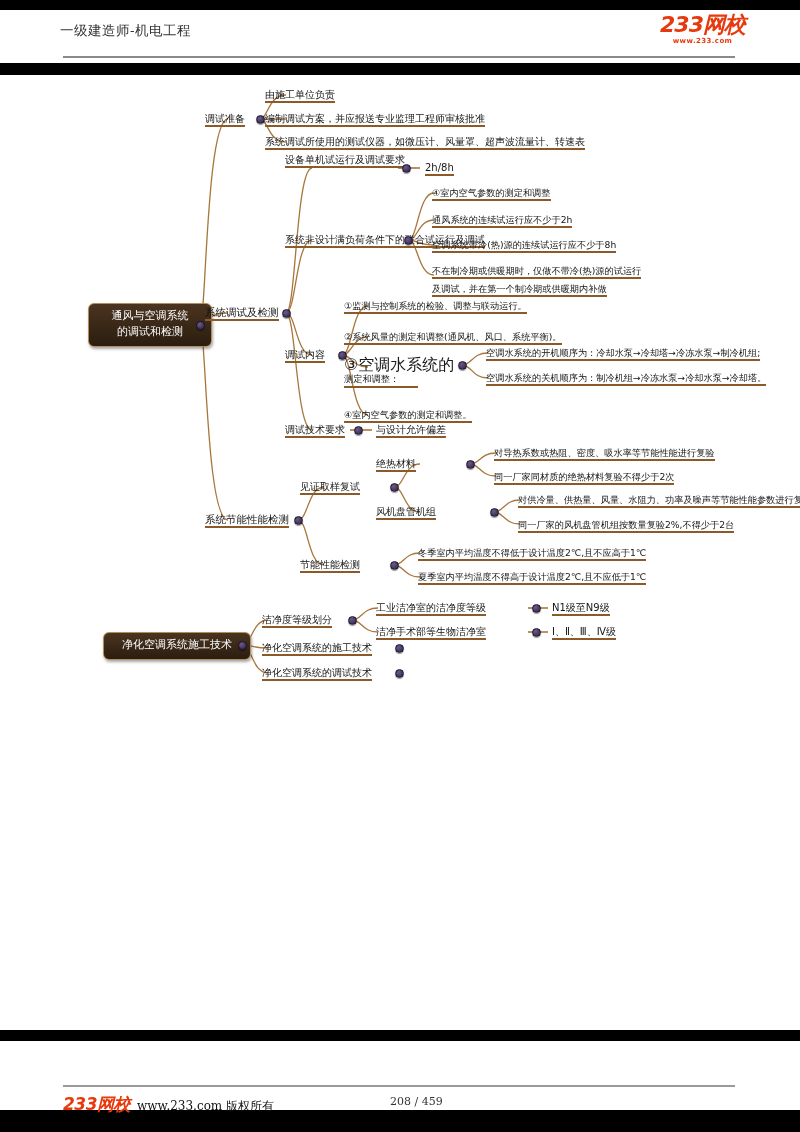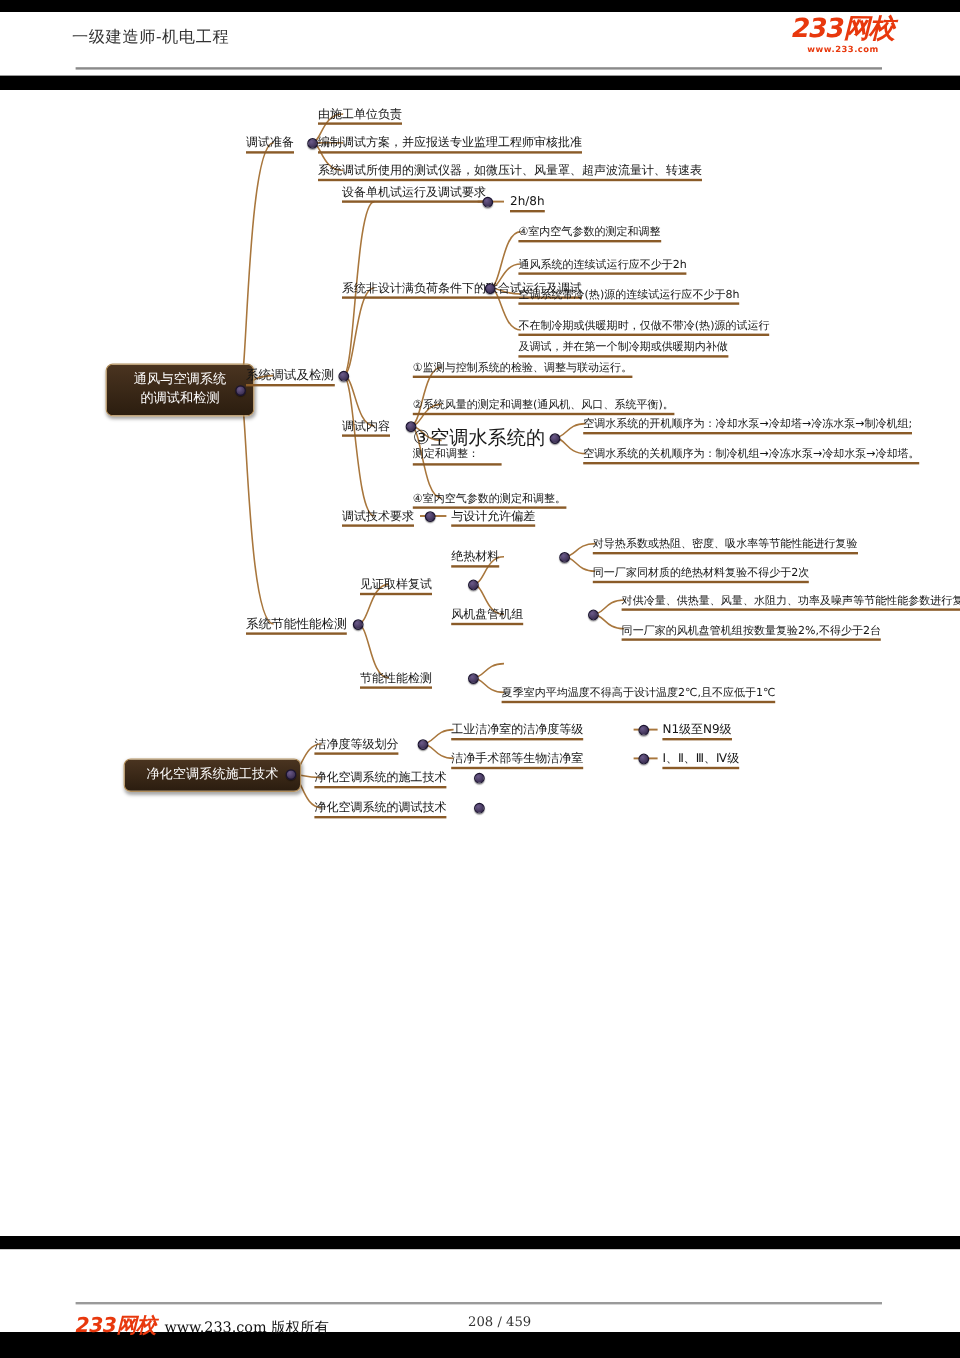--- a/index.html
+++ b/index.html
@@ -300,20 +300,23 @@
       <span class="ul s9">对供冷量、供热量、风量、水阻力、功率及噪声等节能性能参数进行复验</span>
     </div>
     <div class="node" style="left:518px;top:439px;">
       <span class="ul s9">同一厂家的风机盘管机组按数量复验2%,不得少于2台</span>
     </div>
 
     <div class="node" style="left:300px;top:479px;">
       <span class="ul">节能性能检测</span>
     </div>
     <div class="dot" style="left:390px;top:486px;"></div>
+    <div class="node" style="left:418px;top:467px;">
+      <span class="ul s9">冬季室内平均温度不得低于设计温度2℃,且不应高于1℃</span>
+    </div>
     <div class="node" style="left:418px;top:491px;">
       <span class="ul s9">夏季室内平均温度不得高于设计温度2℃,且不应低于1℃</span>
     </div>
 
     <div class="node root" style="left:103px;top:557px;width:128px;">
       <span class="txt">净化空调系统施工技术</span>
     </div>
     <div class="dot" style="left:238px;top:566px;"></div>
 
     <div class="node" style="left:262px;top:534px;">

